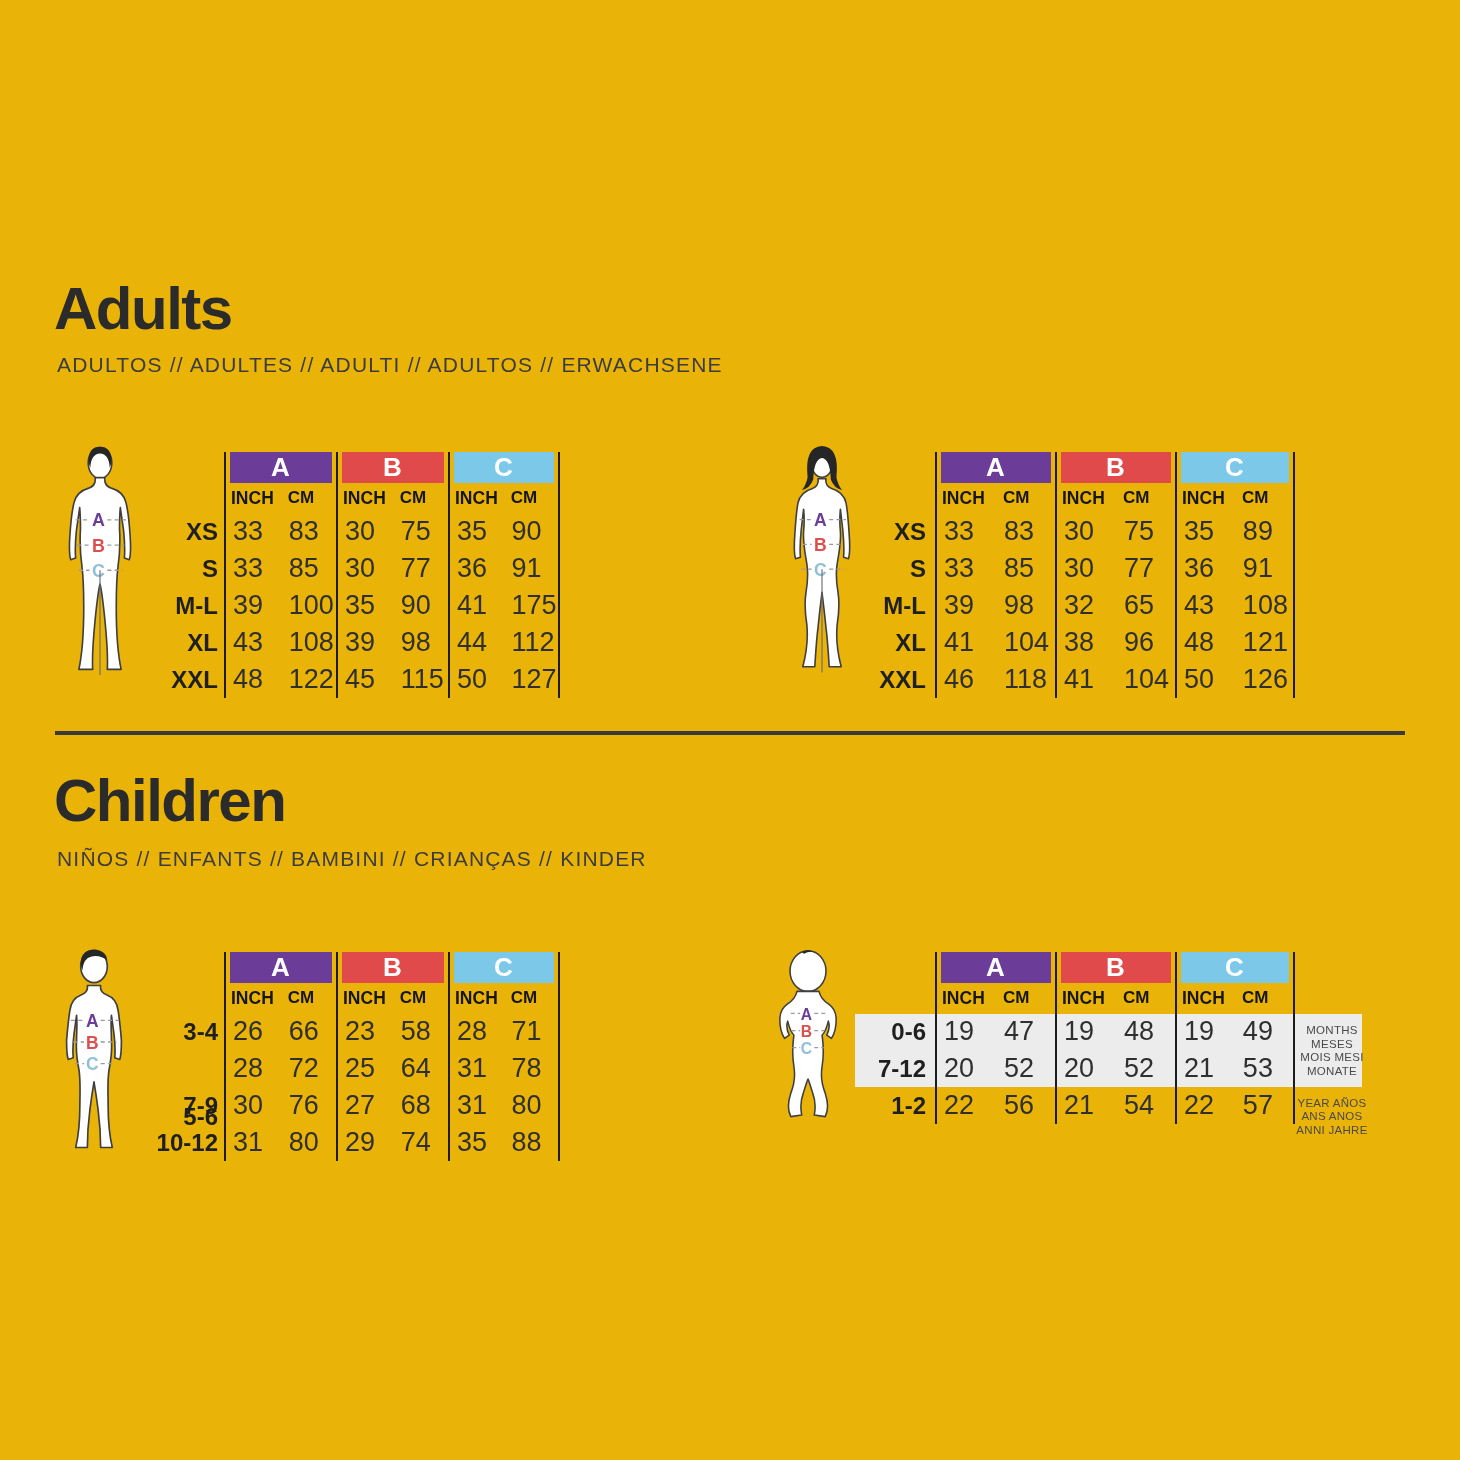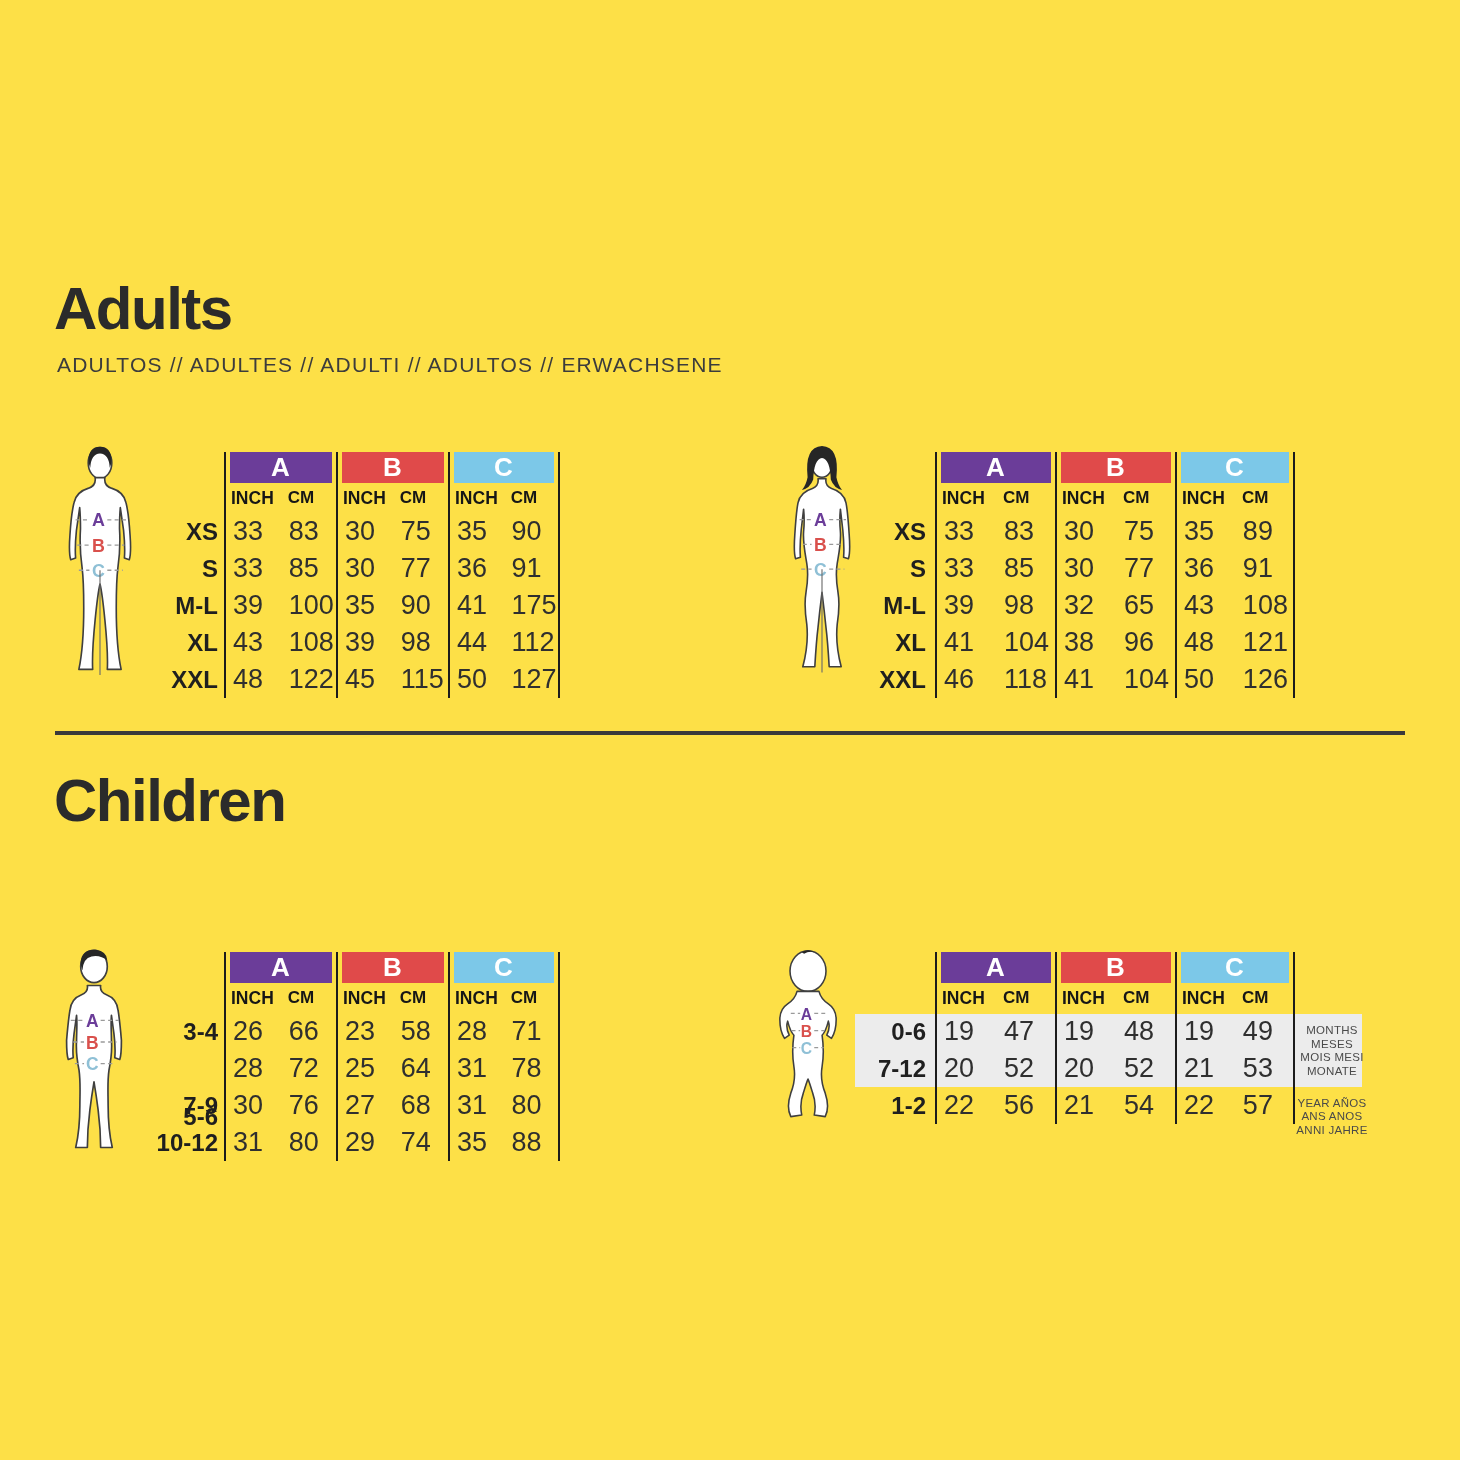--- a/index.html
+++ b/index.html
@@ -1,17 +1,17 @@
 <!DOCTYPE html>
 <html><head>
 <meta charset="utf-8">
 <style>
   html,body{margin:0;padding:0;background:#fff;}
   #canvas{
-    position:relative;width:1460px;height:1460px;background:#fde047;
+    position:relative;width:1460px;height:1460px;background:#eab308;
     font-family:"Liberation Sans",sans-serif;overflow:hidden;
   }
   .title{
     position:absolute;left:54px;font-size:60px;font-weight:bold;
     letter-spacing:-1.5px;color:#2b2b2b;line-height:1;
   }
   .subtitle{
     position:absolute;left:57px;font-size:21px;letter-spacing:1.2px;
     color:#3c3c3c;line-height:1.2;
   }
@@ -46,20 +46,21 @@
 </head>
 <body>
 
 <div id="canvas">
   <div class="title" style="top:279px">Adults</div>
   <div class="subtitle" style="top:352px">ADULTOS // ADULTES // ADULTI // ADULTOS // ERWACHSENE</div>
 
   <div class="divider" style="left:55px;top:731px;width:1350px"></div>
 
   <div class="title" style="top:771px">Children</div>
+  <div class="subtitle" style="top:846px">NIÑOS // ENFANTS // BAMBINI // CRIANÇAS // KINDER</div>
 <div class="row-label" style="left: 88px; top: 513px;">XS</div>
     <div class="row-label" style="left: 88px; top: 550px;">S</div>
     <div class="row-label" style="left: 88px; top: 587px;">M-L</div>
     <div class="row-label" style="left: 88px; top: 624px;">XL</div>
     <div class="row-label" style="left: 88px; top: 661px;">XXL</div>
     <div class="col-group" style="left: 224px; top: 452px; width: 112px; height: 246px;">
       <div class="measure-bar" style="background: rgb(107, 61, 153);">A</div>
       <div class="unit-row">
         <div class="unit-inch">INCH</div>
         <div class="unit-cm">CM</div>

